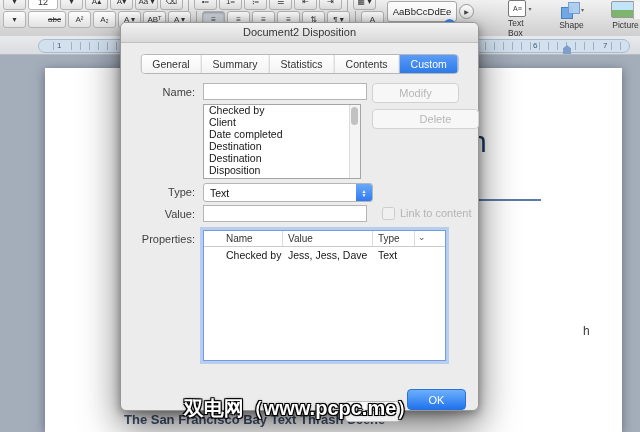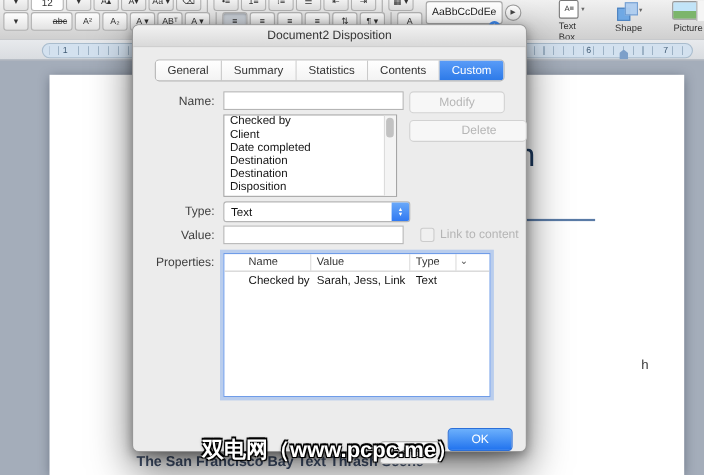--- a/index.html
+++ b/index.html
@@ -252,21 +252,21 @@
     <div class="ptable">
       <span class="pt-col" style="left:22px;">Name</span>
       <span class="pt-col" style="left:84px;">Value</span>
       <span class="pt-col" style="left:174px;">Type</span>
       <span class="pt-chevron">⌄</span>
       <span class="pt-vline" style="left:78px;"></span>
       <span class="pt-vline" style="left:168px;"></span>
       <span class="pt-vline" style="left:210px;"></span>
       <span class="pt-hline"></span>
       <span class="pt-cell" style="left:22px;">Checked by</span>
-      <span class="pt-cell" style="left:84px;">Sarah, Jess, Link</span>
+      <span class="pt-cell" style="left:84px;">Jess, Jess, Dave</span>
       <span class="pt-cell" style="left:174px;">Text</span>
     </div>
 
     <div class="btn-cancel">Cancel</div>
     <div class="btn-ok">OK</div>
   </div>
 
   <div class="watermark">双电网（www.pcpc.me）</div>
 </div>
 

